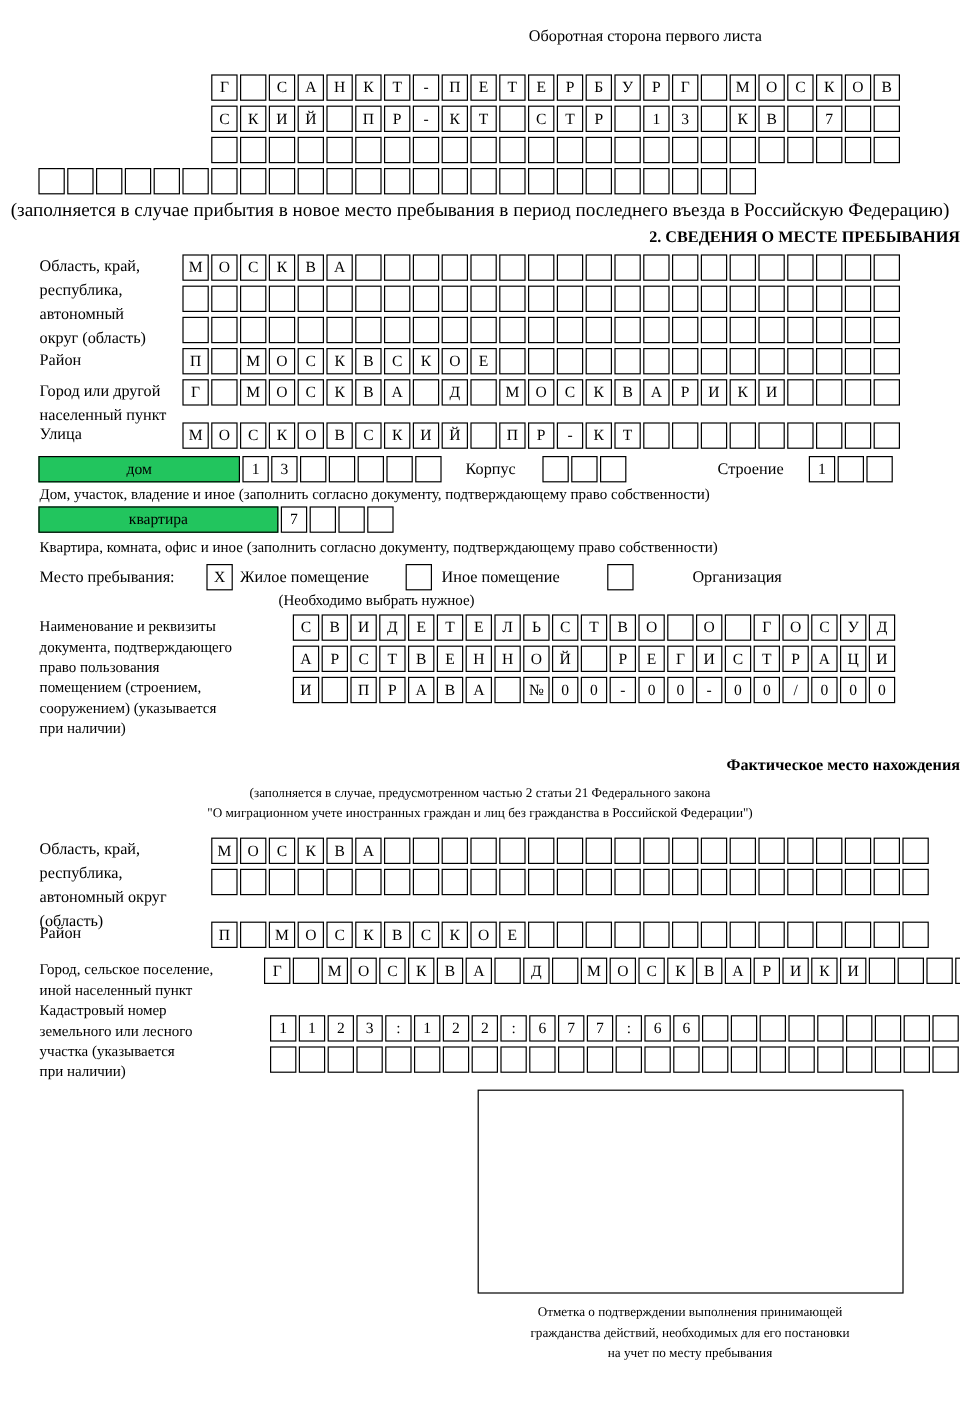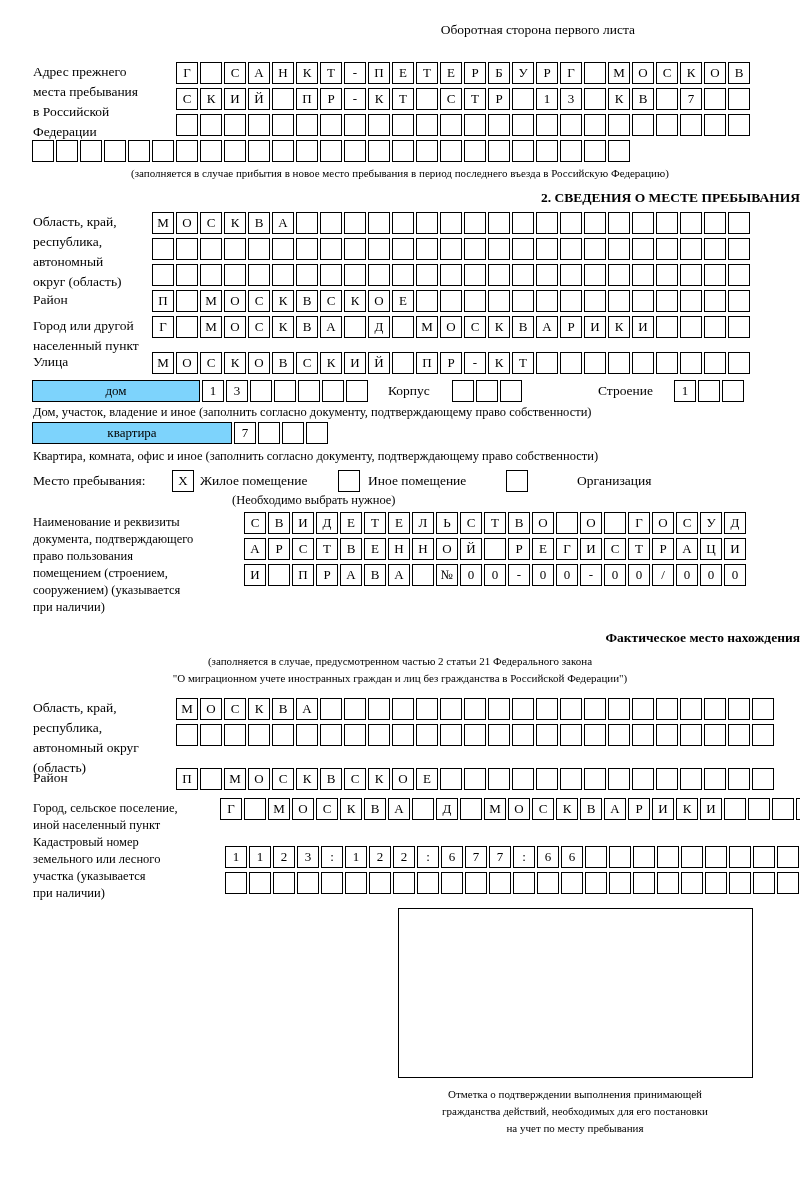--- a/index.html
+++ b/index.html
@@ -32,21 +32,21 @@
   .label {
     font-size: 13.5px;
     line-height: 20px;
   }
   .label-sm {
     font-size: 12.5px;
     line-height: 17px;
   }
   .center-note {
     text-align: center;
-    font-size: 11px;
+    font-size: 16px;
   }
   .section-title {
     font-weight: bold;
     font-size: 13.5px;
     text-align: right;
   }
 
   
   .cells {
     display: flex;
@@ -64,21 +64,21 @@
     background: #fff;
   }
 
   .boxlabel {
     border: 1px solid #000;
     height: 22px;
     box-sizing: border-box;
     font-size: 13px;
     line-height: 20px;
     text-align: center;
-    background: #7dd3fc;
+    background: #22c55e;
   }
 
   .inline-text {
     font-size: 13.5px;
     line-height: 22px;
   }
 
   .checkbox {
     width: 22px;
     height: 22px;
@@ -102,26 +102,20 @@
     line-height: 17px;
   }
 </style>
 </head>
 <body>
 
 <div class="page">
 
   <div class="abs hdr-right">Оборотная сторона первого листа</div>
 
-  <div class="abs label" style="left:33px; top:62px; width:150px;">
-    <div>Адрес прежнего</div>
-    <div>места пребывания</div>
-    <div>в Российской</div>
-    <div>Федерации</div>
-  </div>
 
   <div class="abs cells" id="prev-row-0" style="left:176px; top:62px;">
       <div class="cell">Г</div>
       <div class="cell"></div>
       <div class="cell">С</div>
       <div class="cell">А</div>
       <div class="cell">Н</div>
       <div class="cell">К</div>
       <div class="cell">Т</div>
       <div class="cell">-</div>

